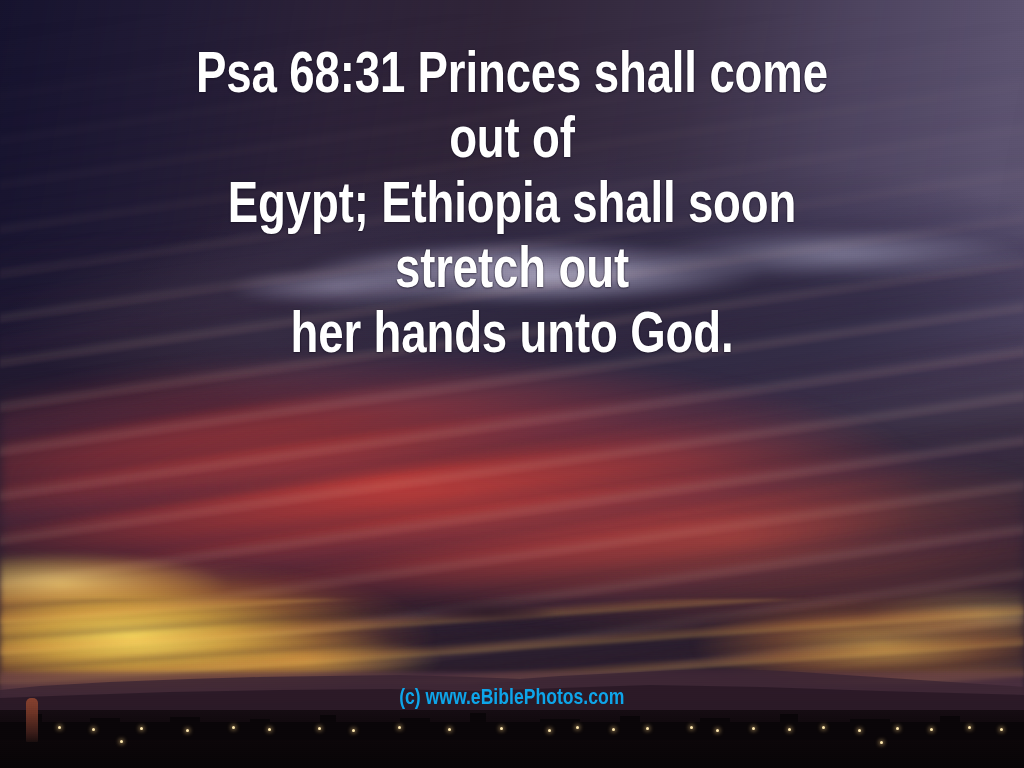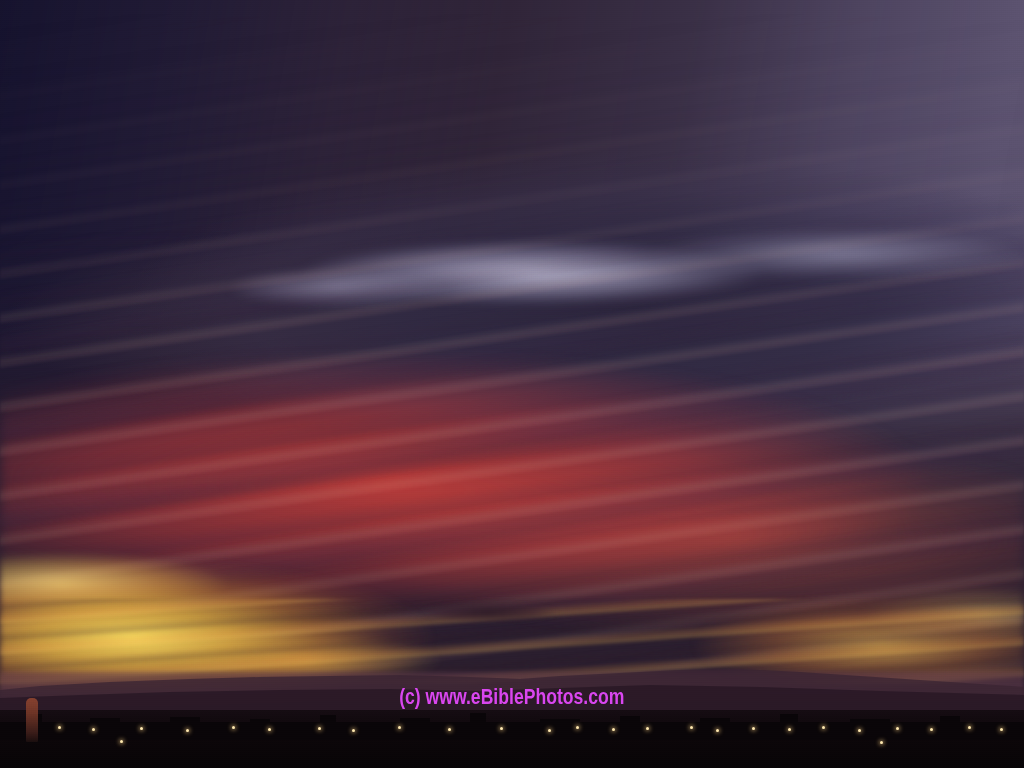--- a/index.html
+++ b/index.html
@@ -274,21 +274,21 @@
     display: block;
     transform: scaleX(0.80);
     transform-origin: center top;
   }
 
   .watermark {
     position: absolute;
     left: 0; right: 0;
     top: 686px;
     text-align: center;
-    color: #d946ef;
+    color: #0ea5e9;
     font-family: "Liberation Sans Narrow", "Liberation Sans", sans-serif;
     font-weight: bold;
     font-size: 22px;
     line-height: 22px;
     letter-spacing: 0px;
     z-index: 21;
   }
   .watermark span {
     display: inline-block;
     transform: scaleX(0.80);
@@ -362,18 +362,23 @@
     <i style="left:896px; top:27px;"></i>
     <i style="left:930px; top:28px;"></i>
     <i style="left:968px; top:26px;"></i>
     <i style="left:1000px;top:28px;"></i>
     <i style="left:880px; top:41px;"></i>
     <i style="left:120px; top:40px;"></i>
   </div>
 
   <div class="layer grain"></div>
 
+  <div class="verse">
+    <span class="verse-inner">Psa 68:31 Princes shall come out of</span>
+    <span class="verse-inner">Egypt; Ethiopia shall soon stretch out</span>
+    <span class="verse-inner">her hands unto God.</span>
+  </div>
 
   <div class="watermark">
     <span>(c) www.eBiblePhotos.com</span>
   </div>
 
 </div>
 
 </body></html>

